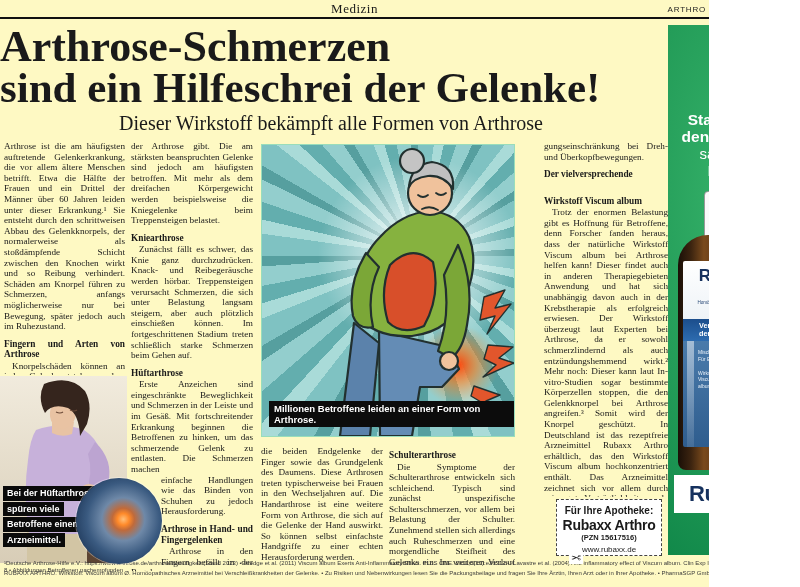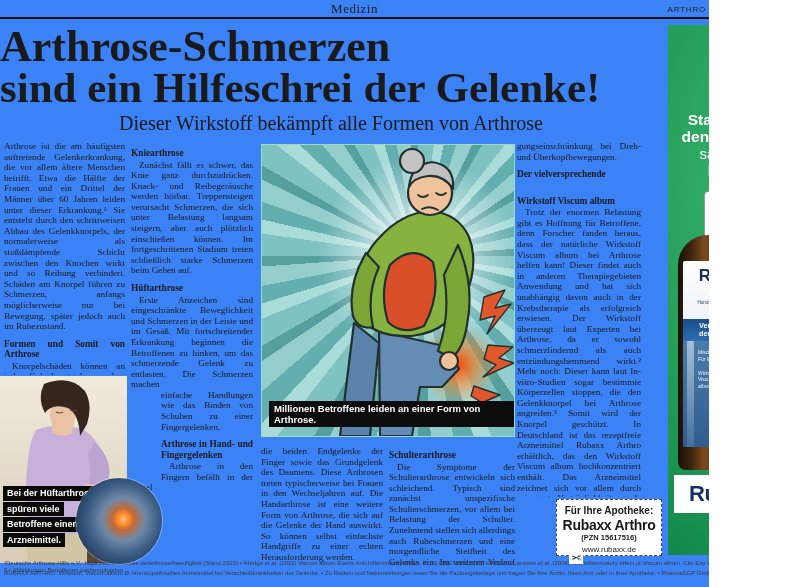--- a/index.html
+++ b/index.html
@@ -1,16 +1,16 @@
 <!DOCTYPE html>
 <html lang="de"><head>
 <meta charset="utf-8">
 <style>
   html,body{margin:0;padding:0;background:#ffffff;}
-  .page{position:relative;width:709px;height:587px;background:#3b82f6;overflow:hidden;
+  .page{position:relative;width:709px;height:587px;background:#fef9c3;overflow:hidden;
         font-family:"Liberation Serif",serif;color:#1a1a1a;}
 
   
   .kicker{position:absolute;top:1px;left:0;width:100%;text-align:center;
           font-size:13px;letter-spacing:.5px;}
   .anzeige{position:absolute;top:5px;right:3px;font-family:"Liberation Sans",sans-serif;
            font-size:8px;letter-spacing:.8px;color:#222;}
   .rule{position:absolute;top:17px;left:0;width:100%;height:2px;background:#111;}
 
   
@@ -124,32 +124,33 @@
   <div class="rule"></div>
 
   <div class="headline">
     <span class="l1">Arthrose-Schmerzen</span>
     <span class="l2">sind ein Hilfeschrei der Gelenke!</span>
   </div>
   <div class="subhead">Dieser Wirkstoff bekämpft alle Formen von Arthrose</div>
 
   <div class="col" style="left:4px;top:141px;width:121px;height:234px;">
     <p class="noind">Arthrose ist die am häufigsten auftretende Gelenkerkrankung, die vor allem ältere Menschen betrifft. Etwa die Hälfte der Frauen und ein Drittel der Männer über 60 Jahren leiden unter dieser Erkrankung.¹ Sie entsteht durch den schrittweisen Abbau des Gelenkknorpels, der normalerweise als stoßdämpfende Schicht zwischen den Knochen wirkt und so Reibung verhindert. Schäden am Knorpel führen zu Schmerzen, anfangs möglicherweise nur bei Bewegung, später jedoch auch im Ruhezustand.</p>
-    <h4>Formen und Somit von Arthrose</h4>
+    <h4>Fingern und Arten von Arthrose</h4>
     <p>Knorpelschäden können an jedem Gelenk entstehen, so dass es sehr viele unterschiedliche Formen</p>
   </div>
 
   <div class="col" style="left:131px;top:141px;width:122px;height:430px;">
+    <p class="noind">der Arthrose gibt. Die am stärksten beanspruchten Gelenke sind jedoch am häufigsten betroffen. Mit mehr als dem dreifachen Körpergewicht werden beispielsweise die Kniegelenke beim Treppensteigen belastet.</p>
     <h4>Kniearthrose</h4>
     <p>Zunächst fällt es schwer, das Knie ganz durchzudrücken. Knack- und Reibegeräusche werden hörbar. Treppensteigen verursacht Schmerzen, die sich unter Belastung langsam steigern, aber auch plötzlich einschießen können. Im fortgeschrittenen Stadium treten schließlich starke Schmerzen beim Gehen auf.</p>
     <h4>Hüftarthrose</h4>
     <p>Erste Anzeichen sind eingeschränkte Beweglichkeit und Schmerzen in der Leiste und im Gesäß. Mit fortschreitender Erkrankung beginnen die Betroffenen zu hinken, um das schmerzende Gelenk zu entlasten. Die Schmerzen machen</p>
     <div>
       <span class="circ-spacer"></span>
-      <span>einfache Handlungen wie das Binden von Schuhen zu einer Fingergelenken.</span>
+      <span>einfache Handlungen wie das Binden von Schuhen zu jedoch Herausforderung.</span>
       <h4>Arthrose in Hand- und Fingergelenken</h4>
       <p>Arthrose in den Fingern befällt in der Regel</p>
     </div>
   </div>
 
   <div class="hero">
     <svg width="254" height="293" viewBox="0 0 254 293">
       <defs>
         <radialGradient id="glow" cx="50%" cy="50%" r="50%">
           <stop offset="0%" stop-color="#ff3c00" stop-opacity=".95"></stop>
@@ -192,21 +193,21 @@
 
   <div class="col" style="left:261px;top:446px;width:122px;height:120px;">
     <p class="noind">die beiden Endgelenke der Finger sowie das Grundgelenk des Daumens. Diese Arthrosen treten typischerweise bei Frauen in den Wechseljahren auf. Die Handarthrose ist eine weitere Form von Arthrose, die sich auf die Gelenke der Hand auswirkt. So können selbst einfachste Handgriffe zu einer echten Herausforderung werden.</p>
   </div>
 
   <div class="col" style="left:389px;top:446px;width:126px;height:122px;">
     <h4 style="margin-top:4px;">Schulterarthrose</h4>
     <p>Die Symptome der Schulterarthrose entwickeln sich schleichend. Typisch sind zunächst unspezifische Schulterschmerzen, vor allem bei Belastung der Schulter. Zunehmend stellen sich allerdings auch Ruheschmerzen und eine morgendliche Steifheit des Gelenks ein. Im weiteren Verlauf kommt es zu einer Bewe-</p>
   </div>
 
-  <div class="col" style="left:517px;top:141px;width:124px;height:356px;">
+  <div class="col" style="left:544px;top:141px;width:124px;height:356px;">
     <p class="noind">gungseinschränkung bei Dreh- und Überkopfbewegungen.</p>
     <h4 style="margin-bottom:0;">Der vielversprechende</h4>
     <h4 style="margin-top:16px;">Wirkstoff Viscum album</h4>
     <p>Trotz der enormen Belastung gibt es Hoffnung für Betroffene, denn Forscher fanden heraus, dass der natürliche Wirkstoff Viscum album bei Arthrose helfen kann! Dieser findet auch in anderen Therapiegebieten Anwendung und hat sich unabhängig davon auch in der Krebstherapie als erfolgreich erwiesen. Der Wirkstoff überzeugt laut Experten bei Arthrose, da er sowohl schmerzlindernd als auch entzündungshemmend wirkt.² Mehr noch: Dieser kann laut In-vitro-Studien sogar bestimmte Körperzellen stoppen, die den Gelenkknorpel bei Arthrose angreifen.³ Somit wird der Knorpel geschützt. In Deutschland ist das rezeptfreie Arzneimittel Rubaxx Arthro erhältlich, das den Wirkstoff Viscum album hochkonzentriert enthält. Das Arzneimittel zeichnet sich vor allem durch seine gute Verträglichkeit aus, da keinerlei Neben- oder Wechselwirkungen bekannt sind.</p>
   </div>
 
   <div class="photo">
     <svg width="127" height="187" viewBox="0 0 127 187">
       <defs>
         <linearGradient id="pbg" x1="0" y1="0" x2="0" y2="1">

